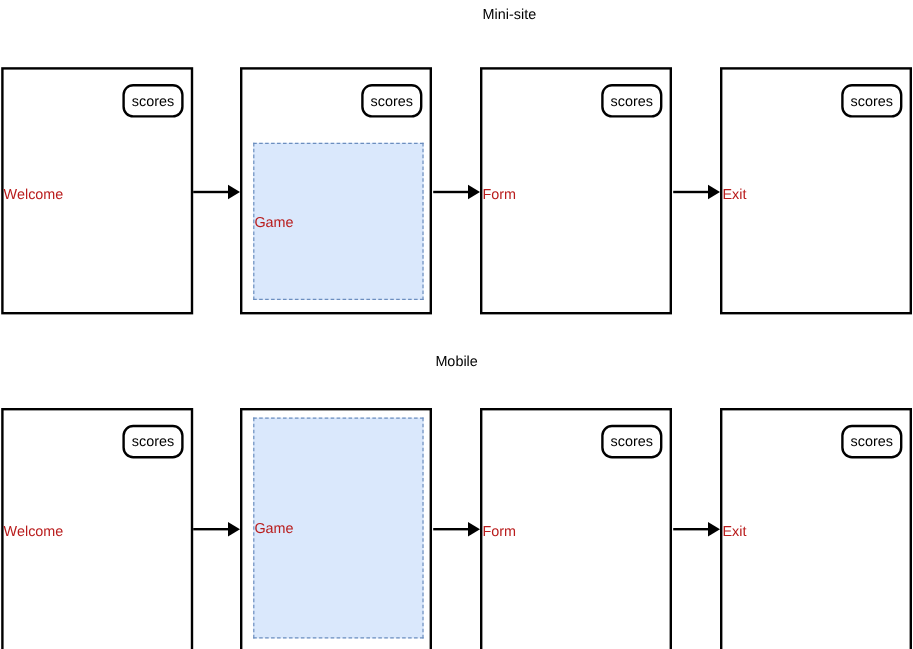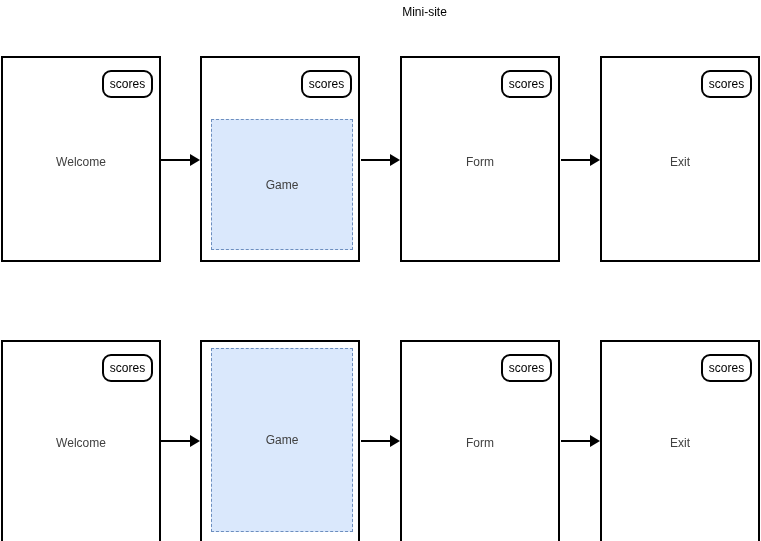--- a/index.html
+++ b/index.html
@@ -46,24 +46,23 @@
     background: #ffffff;
     border: 2px solid #000000;
     text-decoration: underline;
   }
 
   
   .card-label {
     position: absolute;
     left: 0;
     width: 100%;
-    text-align: center;
     font-size: 12px;
     line-height: 14px;
-    color: #404040;
+    color: #b91c1c;
     white-space: nowrap;
     pointer-events: none;
   }
 
   
   .scores-btn {
     position: absolute;
     box-sizing: border-box;
     width: 51px;
     height: 28px;
@@ -152,20 +151,21 @@
   <div class="arrow" style="left:561px; top:154px; width:39px;">
     <div class="shaft" style="width:30px;"></div>
     <div class="head"></div>
   </div>
 
   <div class="card" style="left:600px; top:56px; width:160px; height:206px;">
     <button class="scores-btn" style="left:99px; top:12px;">scores</button>
     <div class="card-label" style="top:97px;">Exit</div>
   </div>
 
+  <div class="section-title" id="title-mobile">Mobile</div>
 
   <div class="card" style="left:1px; top:340px; width:160px; height:206px;">
     <button class="scores-btn" style="left:99px; top:12px;">scores</button>
     <div class="card-label" style="top:94px;">Welcome</div>
   </div>
 
   <div class="arrow" style="left:161px; top:435px; width:39px;">
     <div class="shaft" style="width:30px;"></div>
     <div class="head"></div>
   </div>

